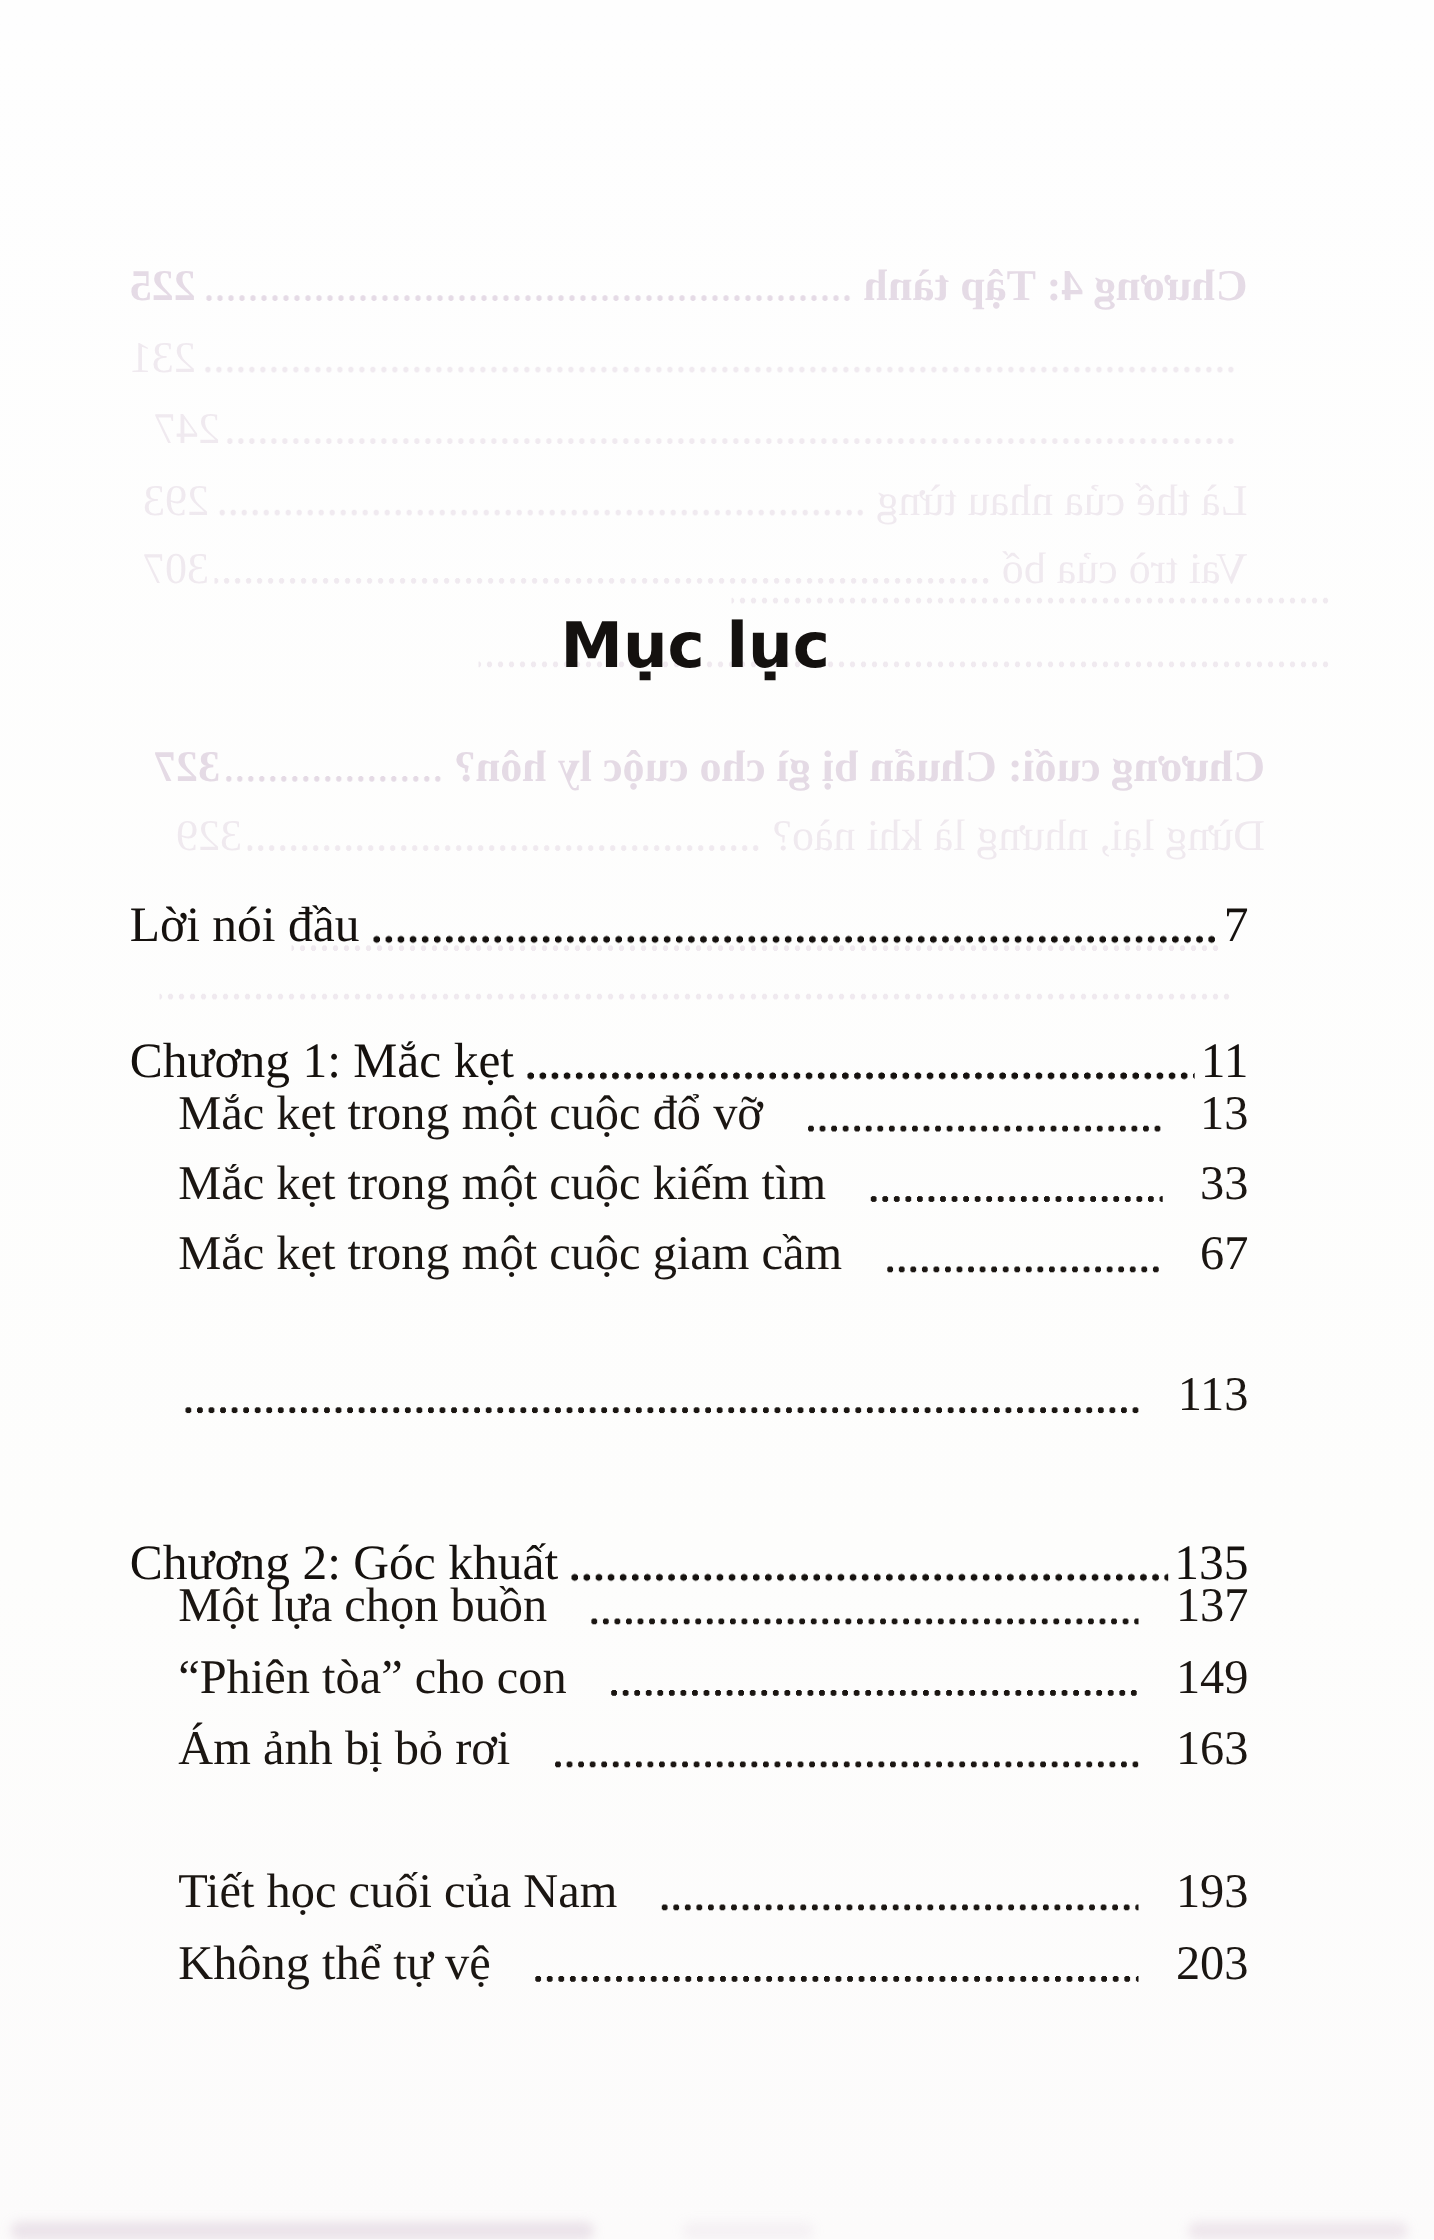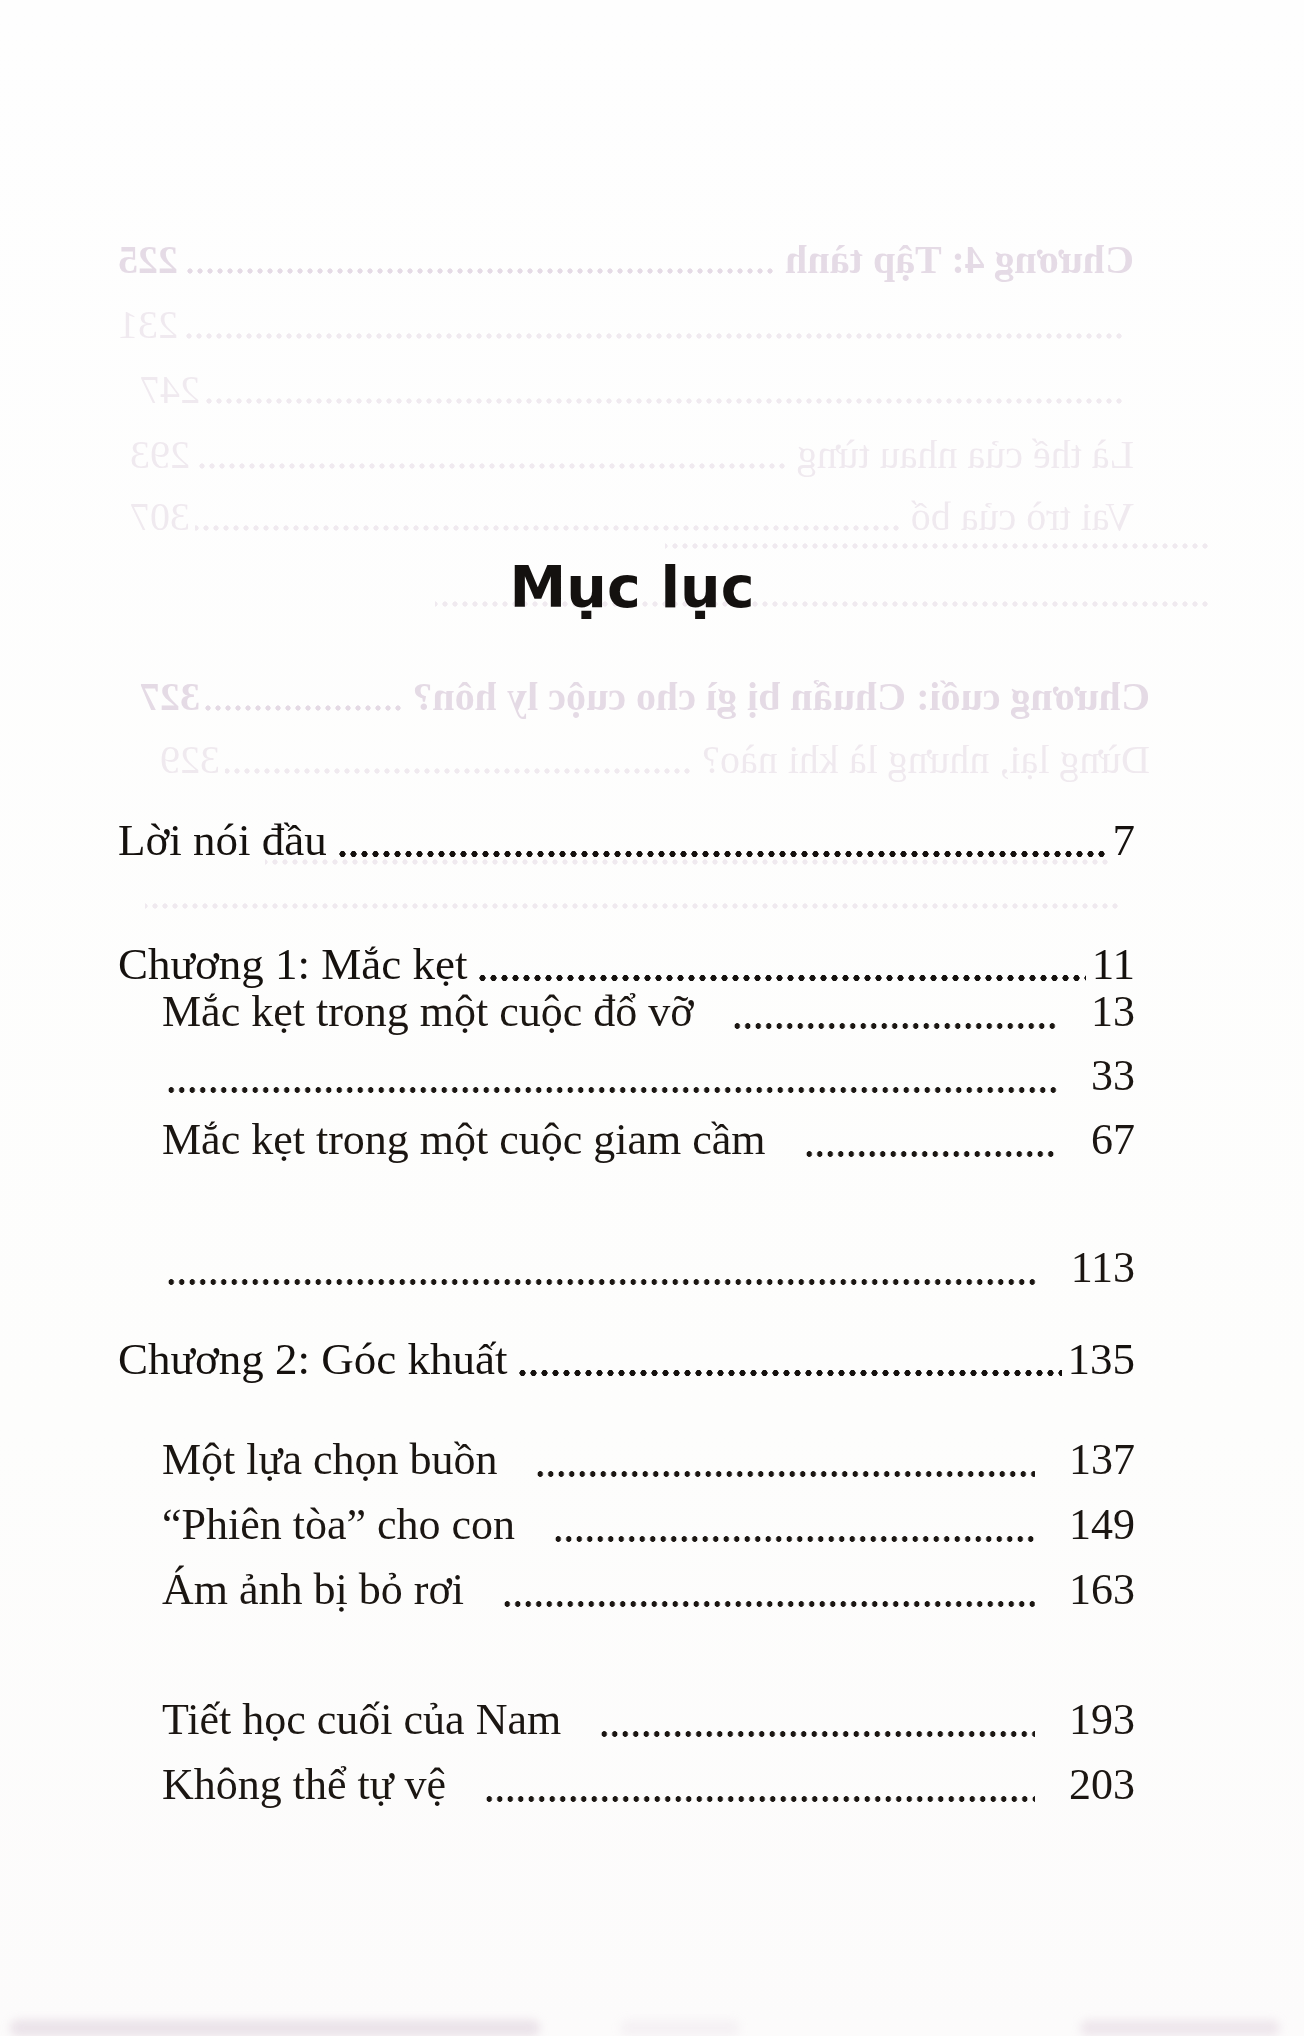--- a/index.html
+++ b/index.html
@@ -146,37 +146,38 @@
     <span class="pageno">11</span>
   </div>
 
   <div class="row sub" style="top:982px;">
     <span class="label">Mắc kẹt trong một cuộc đổ vỡ</span>
     <span class="leader"></span>
     <span class="pageno">13</span>
   </div>
 
   <div class="row sub" style="top:1046px;">
+    <span class="label">Mắc kẹt trong một cuộc kiếm tìm</span>
     <span class="leader"></span>
     <span class="pageno">33</span>
   </div>
 
   <div class="row sub" style="top:1110px;">
     <span class="label">Mắc kẹt trong một cuộc giam cầm</span>
     <span class="leader"></span>
     <span class="pageno">67</span>
   </div>
 
 
   <div class="row sub" style="top:1238px;">
     <span class="leader"></span>
     <span class="pageno">113</span>
   </div>
 
-  <div class="row chapter" style="top:1329px;">
+  <div class="row chapter" style="top:1390px;">
     <span class="label">Chương 2: Góc khuất</span>
     <span class="leader"></span>
     <span class="pageno">135</span>
   </div>
 
   <div class="row sub" style="top:1430px;">
     <span class="label">Một lựa chọn buồn</span>
     <span class="leader"></span>
     <span class="pageno">137</span>
   </div>

